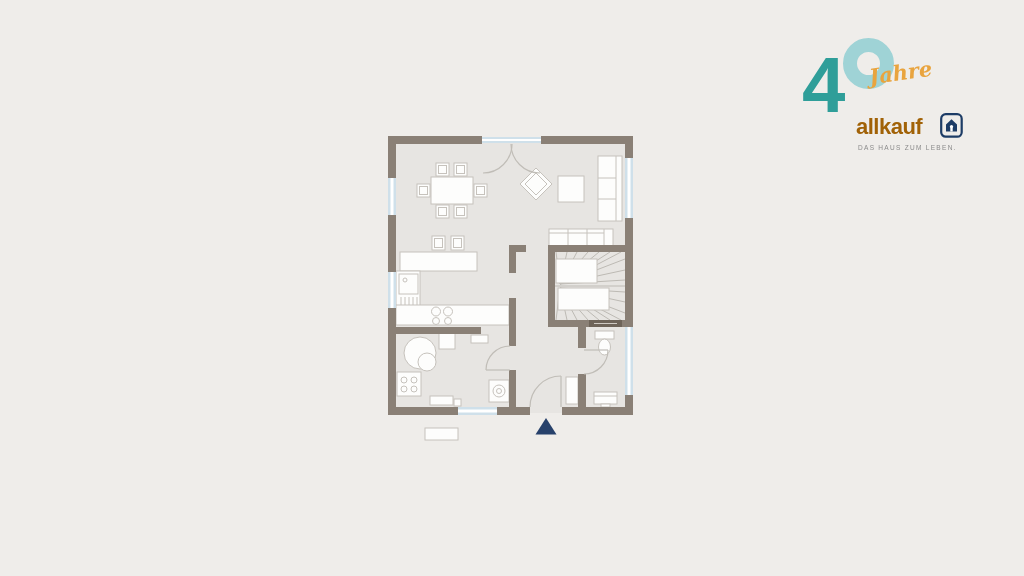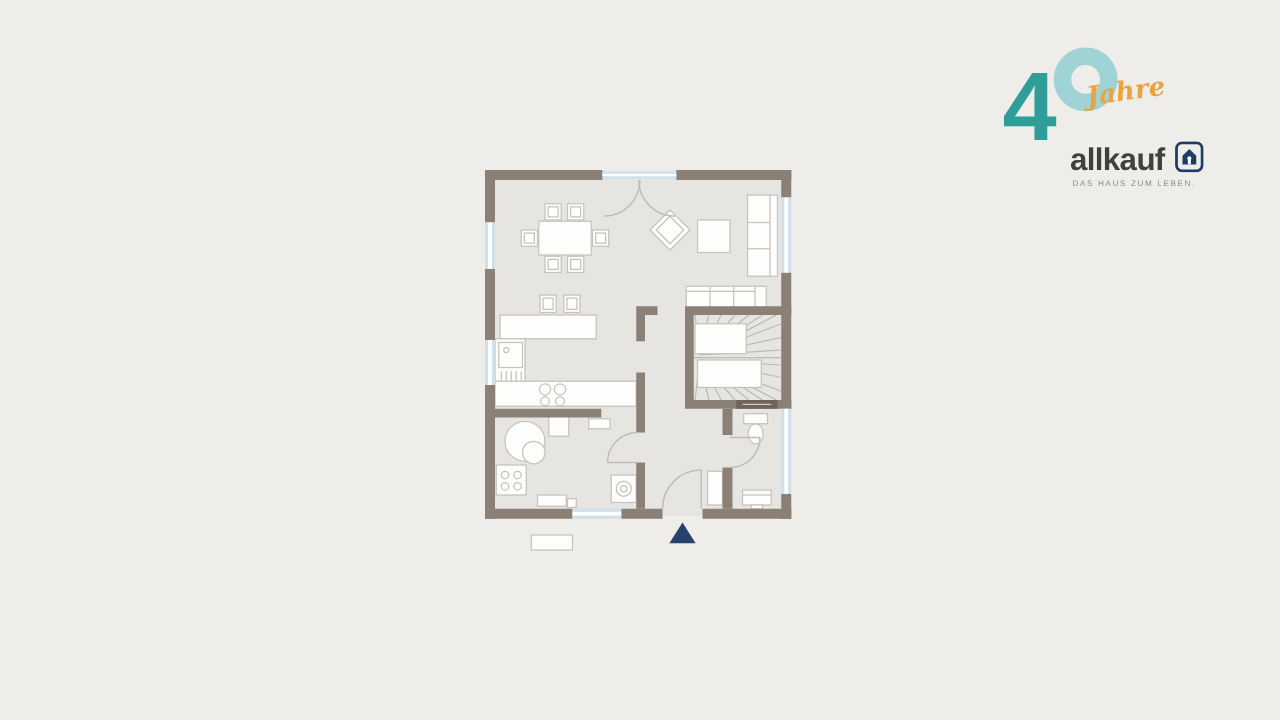--- a/index.html
+++ b/index.html
@@ -17,22 +17,22 @@
   .logo .four{
     position:absolute;left:2px;top:16px;font-size:78px;line-height:1;
     font-weight:bold;color:#2f9e99;letter-spacing:-2px;
   }
   .logo .jahre{
     position:absolute;left:69px;top:30px;font-family:"DejaVu Serif",serif;
     font-style:italic;font-weight:bold;font-size:21px;color:#e9a43e;
     transform:rotate(-8deg);white-space:nowrap;
   }
   .logo .brand{
-    position:absolute;left:56px;top:86px;font-size:25px;font-weight:bold;
-    color:#404040;letter-spacing:-0.5px;line-height:1;white-space:nowrap;
+    position:absolute;left:56px;top:86px;font-size:22px;font-weight:bold;
+    color:#a16207;letter-spacing:-0.5px;line-height:1;white-space:nowrap;
   }
   .logo .house{position:absolute;left:140px;top:83px;}
   .logo .tagline{
     position:absolute;left:58px;top:114px;font-size:6.5px;letter-spacing:1.3px;
     color:#8a8a8a;white-space:nowrap;
   }
 </style>
 </head>
 <body>
 

